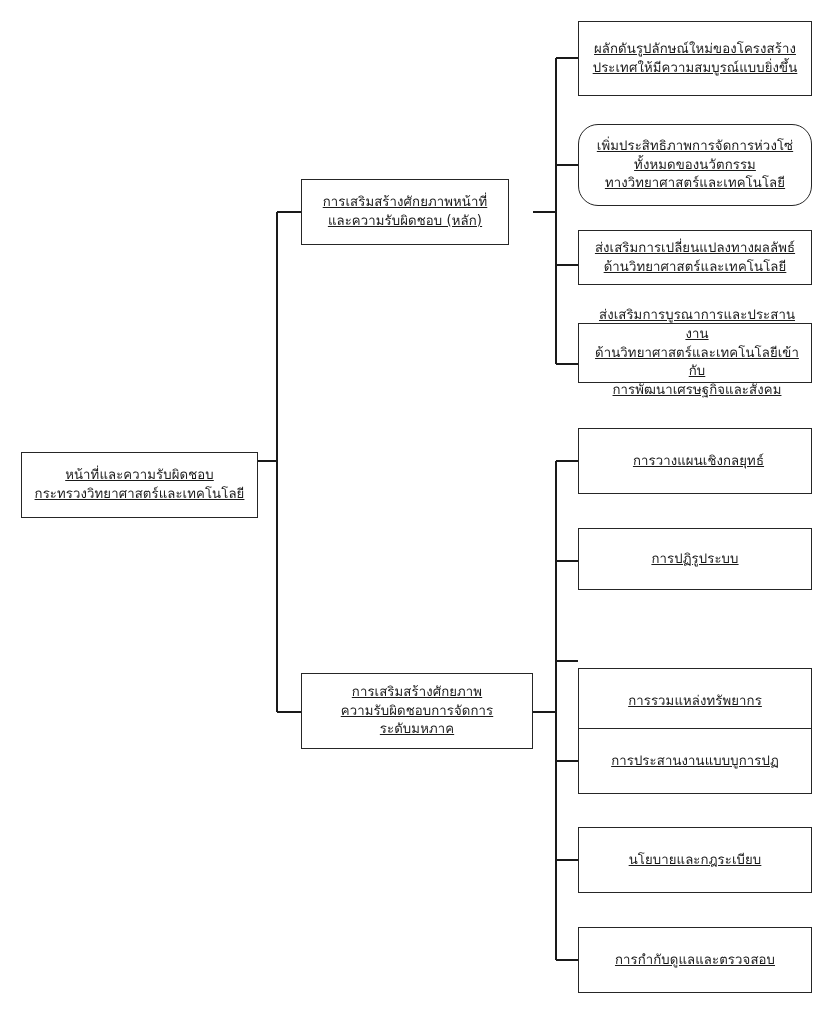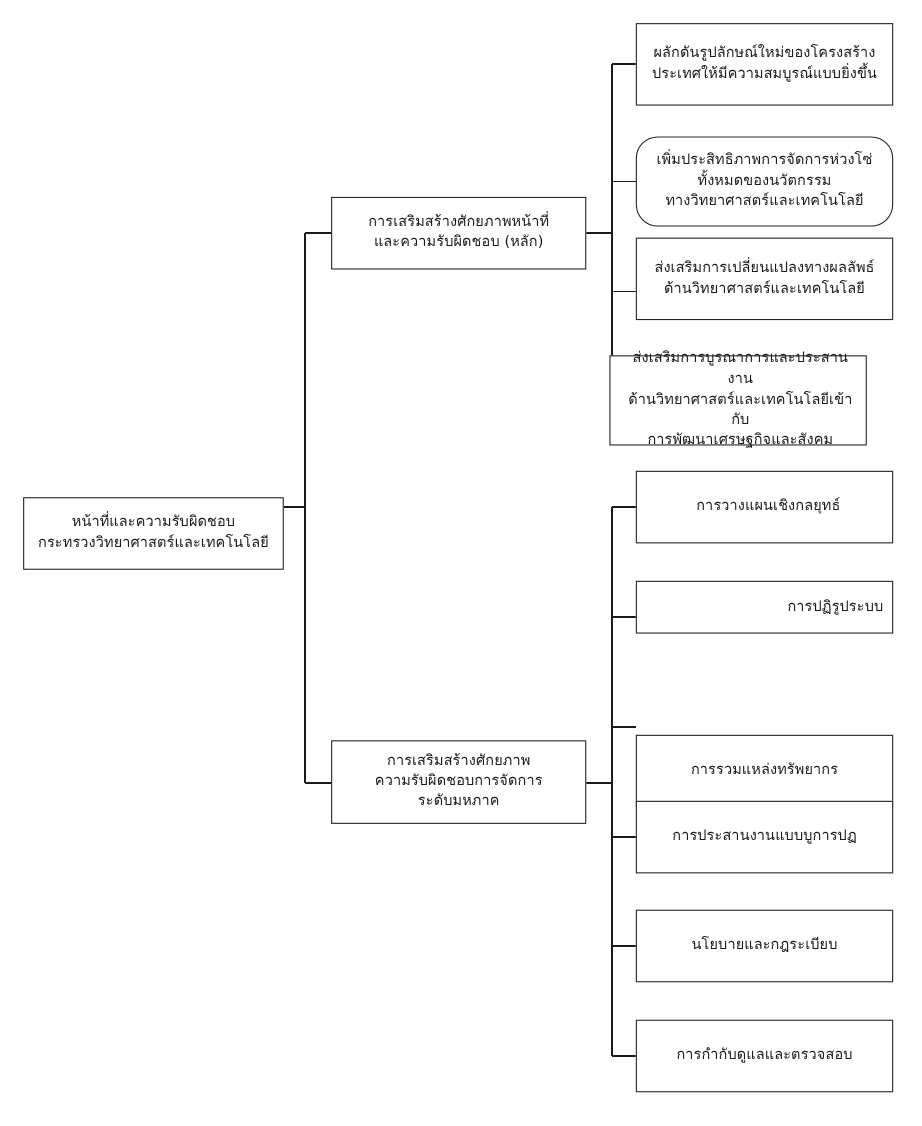--- a/index.html
+++ b/index.html
@@ -38,20 +38,21 @@
     justify-content: center;
     text-align: center;
     padding: 4px 8px;
     line-height: 1.42;
     letter-spacing: 0.1px;
   }
   .node .label {
     display: block;
     width: 100%;
     white-space: pre-line;
+    text-decoration: underline;
   }
   .node-root       { font-size: 13.2px; }
   .node-branch     { font-size: 13.2px; }
   .node-leaf       { font-size: 13.2px; }
   .node-leaf-wide  { font-size: 13.2px; }
 </style>
 </head>
 <body>
 
 <div id="diagram">
@@ -80,54 +81,54 @@
       <path d="M556,860 L578,860"></path>
       <path d="M556,960 L578,960"></path>
     </g>
   </svg>
 
   <div class="node node-root" style="left:21px; top:452px; width:237px; height:66px;">
     <span class="label">หน้าที่และความรับผิดชอบ
 กระทรวงวิทยาศาสตร์และเทคโนโลยี</span>
   </div>
 
-  <div class="node node-branch" style="left:301px; top:179px; width:232px; height:66px;">
+  <div class="node node-branch" style="left:301px; top:179px; width:208px; height:66px;">
     <span class="label">การเสริมสร้างศักยภาพหน้าที่
 และความรับผิดชอบ (หลัก)</span>
   </div>
 
   <div class="node node-leaf-wide" style="left:578px; top:21px; width:234px; height:75px;">
     <span class="label">ผลักดันรูปลักษณ์ใหม่ของโครงสร้าง
 ประเทศให้มีความสมบูรณ์แบบยิ่งขึ้น</span>
   </div>
   <div class="node node-leaf-wide" style="left:578px; top:124px; width:234px; height:82px;border-radius:20px;">
     <span class="label">เพิ่มประสิทธิภาพการจัดการห่วงโซ่
 ทั้งหมดของนวัตกรรม
 ทางวิทยาศาสตร์และเทคโนโลยี</span>
   </div>
-  <div class="node node-leaf-wide" style="left:578px; top:216px; width:234px; height:75px;">
+  <div class="node node-leaf-wide" style="left:578px; top:230px; width:234px; height:55px;">
     <span class="label">ส่งเสริมการเปลี่ยนแปลงทางผลลัพธ์
 ด้านวิทยาศาสตร์และเทคโนโลยี</span>
   </div>
-  <div class="node node-leaf-wide" style="left:554px; top:323px; width:234px; height:82px;padding-left:12px;">
+  <div class="node node-leaf-wide" style="left:578px; top:323px; width:234px; height:60px;padding-left:12px;">
     <span class="label">ส่งเสริมการบูรณาการและประสานงาน
 ด้านวิทยาศาสตร์และเทคโนโลยีเข้ากับ
 การพัฒนาเศรษฐกิจและสังคม</span>
   </div>
 
   <div class="node node-branch" style="left:301px; top:673px; width:232px; height:76px;">
     <span class="label">การเสริมสร้างศักยภาพ
 ความรับผิดชอบการจัดการ
 ระดับมหภาค</span>
   </div>
 
   <div class="node node-leaf" style="left:578px; top:428px; width:234px; height:66px;padding-left:15px;">
     <span class="label">การวางแผนเชิงกลยุทธ์</span>
   </div>
-  <div class="node node-leaf" style="left:578px; top:528px; width:234px; height:48px;text-align:right;">
+  <div class="node node-leaf" style="left:578px; top:528px; width:234px; height:62px;">
     <span class="label">การปฏิรูประบบ</span>
   </div>
   <div class="node node-leaf" style="left:578px; top:628px; width:234px; height:66px;margin-top:40px;">
     <span class="label">การรวมแหล่งทรัพยากร</span>
   </div>
   <div class="node node-leaf" style="left:578px; top:728px; width:234px; height:66px;">
     <span class="label">การประสานงานแบบบูการปฏ</span>
   </div>
   <div class="node node-leaf" style="left:578px; top:827px; width:234px; height:66px;">
     <span class="label">นโยบายและกฎระเบียบ</span>

